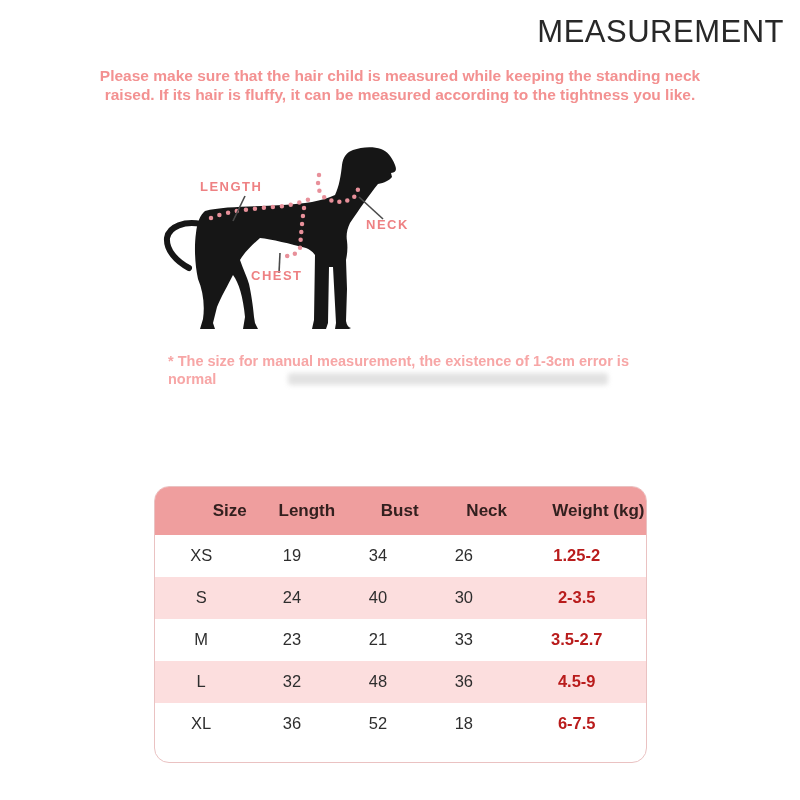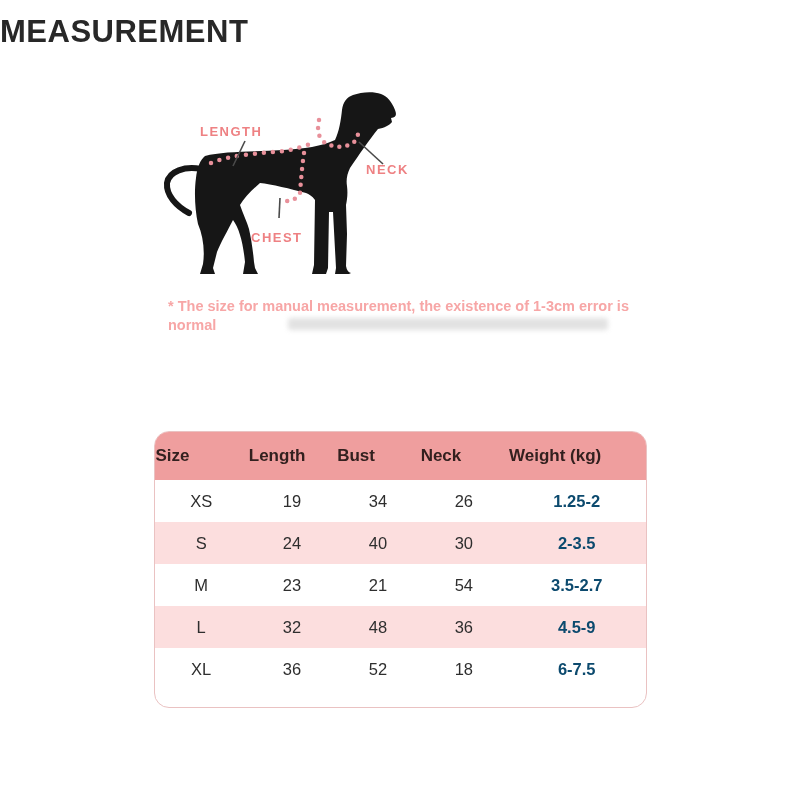--- a/index.html
+++ b/index.html
@@ -6,23 +6,23 @@
   body{
     width:800px;height:800px;overflow:hidden;
     font-family:"Liberation Sans","DejaVu Sans",sans-serif;
     -webkit-font-smoothing:antialiased;
   }
   .page{position:relative;width:800px;height:800px;background:#fff;}
 
   
   .title{
     margin:14px 16px 0 0;
-    text-align:left;
+    text-align:right;
     font-size:31px;
-    font-weight:bold;
+    font-weight:normal;
     letter-spacing:.5px;
     color:var(--title-ink,#282828);
   }
 
   
   .intro{
     margin:17px auto 0 auto;
     max-width:640px;
     text-align:center;
     font-size:15.5px;
@@ -41,21 +41,21 @@
   .dog-label{
     position:absolute;
     font-size:13px;
     font-weight:bold;
     letter-spacing:1.5px;
     color:var(--label-pink,#ee8183);
     white-space:nowrap;
   }
   .dog-label.length{left:37px;top:52px;}
   .dog-label.neck{left:203px;top:90px;}
-  .dog-label.chest{left:88px;top:158px;}
+  .dog-label.chest{left:88px;top:141px;}
 
   
   .note{
     position:relative;
     margin:10px 0 0 168px;
     width:470px;
     font-size:14.5px;
     line-height:1.28;
     font-weight:bold;
     color:var(--note-pink,#f7a6a6);
@@ -86,41 +86,42 @@
   .table-card col.c-length{width:18%;}
   .table-card col.c-bust{width:17%;}
   .table-card col.c-neck{width:18%;}
   .table-card col.c-weight{width:28%;}
   .table-card th{
     background:var(--thead-bg,#ef9e9e);
     color:var(--thead-ink,#33201f);
     font-size:17px;
     font-weight:bold;
     height:46px;
-    text-align:left;
+    text-align:right;
     vertical-align:middle;
   }
   .table-card td{
     height:40px;
     text-align:center;
     vertical-align:middle;
     font-size:16.5px;
     color:var(--cell-ink,#2e2e2e);
     margin-top:32px;
   }
   .table-card tr.alt td{background:var(--row-pink,#fcdede);}
-  .table-card td.weight{font-weight:bold;color:#0c4a6e;}
+  .table-card td.weight{font-weight:bold;color:#b91c1c;}
 </style>
 </head>
 <body>
 
 <div class="page">
 
   <h1 class="title">MEASUREMENT</h1>
 
+  <p class="intro">Please make sure that the hair child is measured while keeping the standing neck raised. If its hair is fluffy, it can be measured according to the tightness you like.</p>
 
   <div class="dog-figure">
     <svg width="300" height="215" viewBox="0 0 300 215">
 
       <path d="M38,97 C22,94 6,99 4,111 C3,123 13,134 26,141" fill="none" stroke="#161616" stroke-width="6" stroke-linecap="round"></path>
 
       <path fill="#161616" d="
         M232,38
         C234,43 233,45 228,46
         L229,50 C227,53 221,56 215,57
@@ -194,21 +195,21 @@
           <td>S</td>
           <td>24</td>
           <td>40</td>
           <td>30</td>
           <td class="weight">2-3.5</td>
         </tr>
         <tr>
           <td>M</td>
           <td>23</td>
           <td>21</td>
-          <td>54</td>
+          <td>33</td>
           <td class="weight">3.5-2.7</td>
         </tr>
         <tr class="alt">
           <td>L</td>
           <td>32</td>
           <td>48</td>
           <td>36</td>
           <td class="weight">4.5-9</td>
         </tr>
         <tr>

